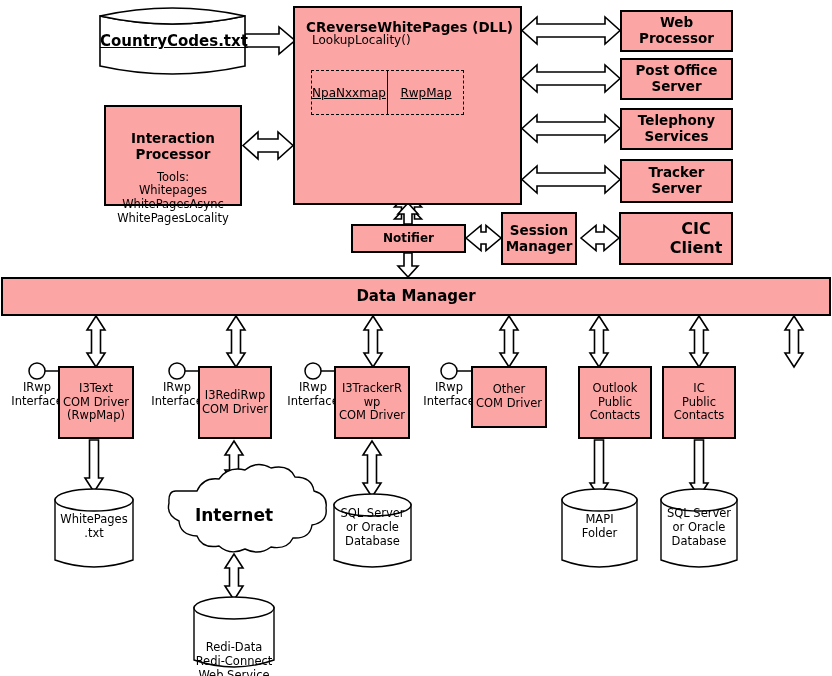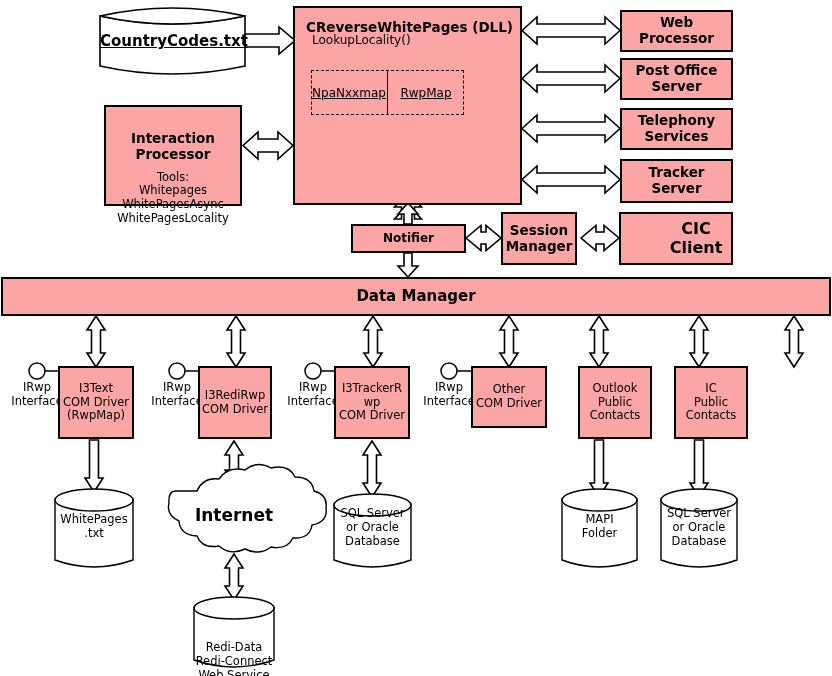--- a/index.html
+++ b/index.html
@@ -224,19 +224,19 @@
   </div>
   <div class="node" style="left:471px;top:366px;width:76px;height:62px;font-size:11.5px;white-space:pre-line;">
     <span>Other
 COM Driver</span>
   </div>
   <div class="node" style="left:562px;top:366px;width:74px;height:73px;font-size:11.5px;white-space:pre-line;margin-left:16px;">
     <span>Outlook
 Public
 Contacts</span>
   </div>
-  <div class="node" style="left:662px;top:366px;width:74px;height:73px;font-size:11.5px;white-space:pre-line;margin-left:12px;">
+  <div class="node" style="left:662px;top:366px;width:74px;height:73px;font-size:11.5px;white-space:pre-line;">
     <span>IC
 Public
 Contacts</span>
   </div>
 
 </div>
 
 </body></html>

